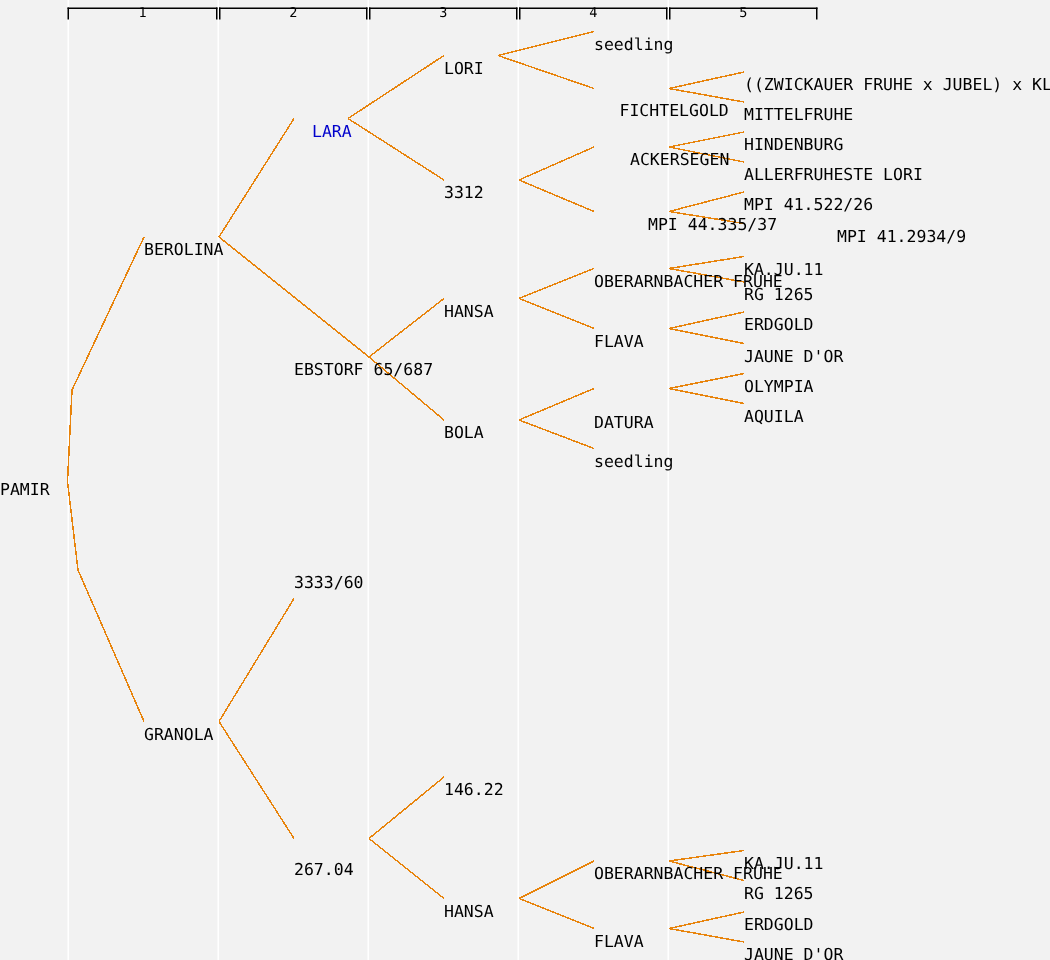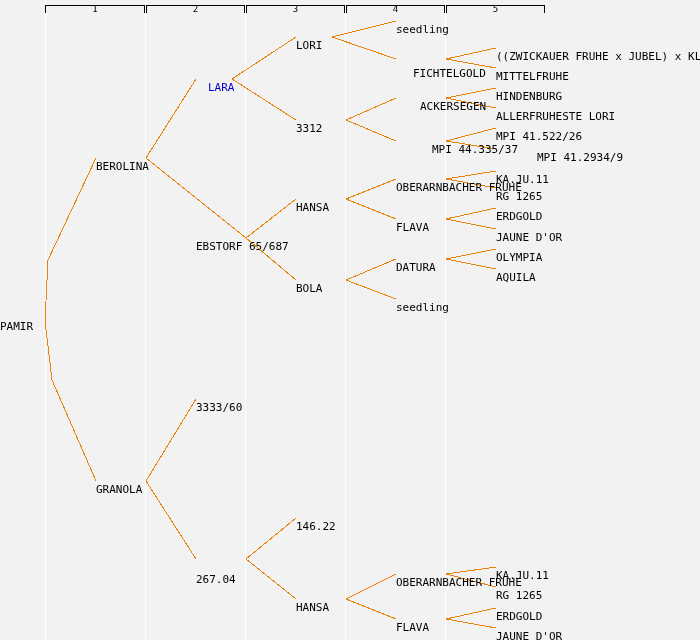--- a/index.html
+++ b/index.html
@@ -147,44 +147,44 @@
         <div class="gen-label">5</div>
       </div>
     </div>
 
   <div id="nodes">
       <div class="node" style="left: 0px; top: 321px;">PAMIR</div>
       <div class="node" style="left: 96px; top: 161px;">BEROLINA</div>
       <div class="node" style="left: 96px; top: 484px;">GRANOLA</div>
       <div class="node blue" style="left: 196px; top: 82px; color: rgb(0, 0, 204); margin-left: 12px;">LARA</div>
       <div class="node" style="left: 196px; top: 241px;">EBSTORF 65/687</div>
-      <div class="node" style="left: 196px; top: 402px; text-align: center;">3333/60</div>
+      <div class="node" style="left: 196px; top: 383px; text-align: center;">3333/60</div>
       <div class="node" style="left: 196px; top: 562px; margin-top: 12px;">267.04</div>
       <div class="node" style="left: 296px; top: 40px;">LORI</div>
       <div class="node" style="left: 296px; top: 123px;">3312</div>
       <div class="node" style="left: 296px; top: 202px;">HANSA</div>
       <div class="node" style="left: 296px; top: 283px;">BOLA</div>
       <div class="node" style="left: 296px; top: 521px;">146.22</div>
       <div class="node" style="left: 296px; top: 602px;">HANSA</div>
       <div class="node" style="left: 396px; top: 24px;">seedling</div>
       <div class="node" style="left: 396px; top: 68px; margin-left: 17px;">FICHTELGOLD</div>
       <div class="node" style="left: 396px; top: 101px; margin-left: 24px;">ACKERSEGEN</div>
       <div class="node" style="left: 396px; top: 144px; padding-left: 36px;">MPI 44.335/37</div>
       <div class="node" style="left: 396px; top: 182px;">OBERARNBACHER FRUHE</div>
       <div class="node" style="left: 396px; top: 222px;">FLAVA</div>
-      <div class="node" style="left: 396px; top: 262px;">DATURA</div>
+      <div class="node" style="left: 396px; top: 276px;">DATURA</div>
       <div class="node" style="left: 396px; top: 302px;">seedling</div>
       <div class="node" style="left: 396px; top: 577px;">OBERARNBACHER FRUHE</div>
       <div class="node" style="left: 396px; top: 622px;">FLAVA</div>
       <div class="node" style="left: 496px; top: 51px;">((ZWICKAUER FRUHE x JUBEL) x KLARA</div>
       <div class="node" style="left: 496px; top: 71px;">MITTELFRUHE</div>
       <div class="node" style="left: 496px; top: 91px;">HINDENBURG</div>
       <div class="node" style="left: 496px; top: 111px;">ALLERFRUHESTE LORI</div>
       <div class="node" style="left: 496px; top: 131px;">MPI 41.522/26</div>
-      <div class="node" style="left: 503px; top: 152px; padding-left: 34px;">MPI 41.2934/9</div>
+      <div class="node" style="left: 524px; top: 152px; padding-left: 34px;">MPI 41.2934/9</div>
       <div class="node" style="left: 496px; top: 174px;">KA.JU.11</div>
       <div class="node" style="left: 496px; top: 191px;">RG 1265</div>
       <div class="node" style="left: 496px; top: 211px;">ERDGOLD</div>
       <div class="node" style="left: 496px; top: 232px;">JAUNE D'OR</div>
       <div class="node" style="left: 496px; top: 252px;">OLYMPIA</div>
       <div class="node" style="left: 496px; top: 272px;">AQUILA</div>
       <div class="node" style="left: 496px; top: 570px;">KA.JU.11</div>
       <div class="node" style="left: 496px; top: 590px;">RG 1265</div>
       <div class="node" style="left: 496px; top: 611px;">ERDGOLD</div>
       <div class="node" style="left: 496px; top: 631px;">JAUNE D'OR</div>

